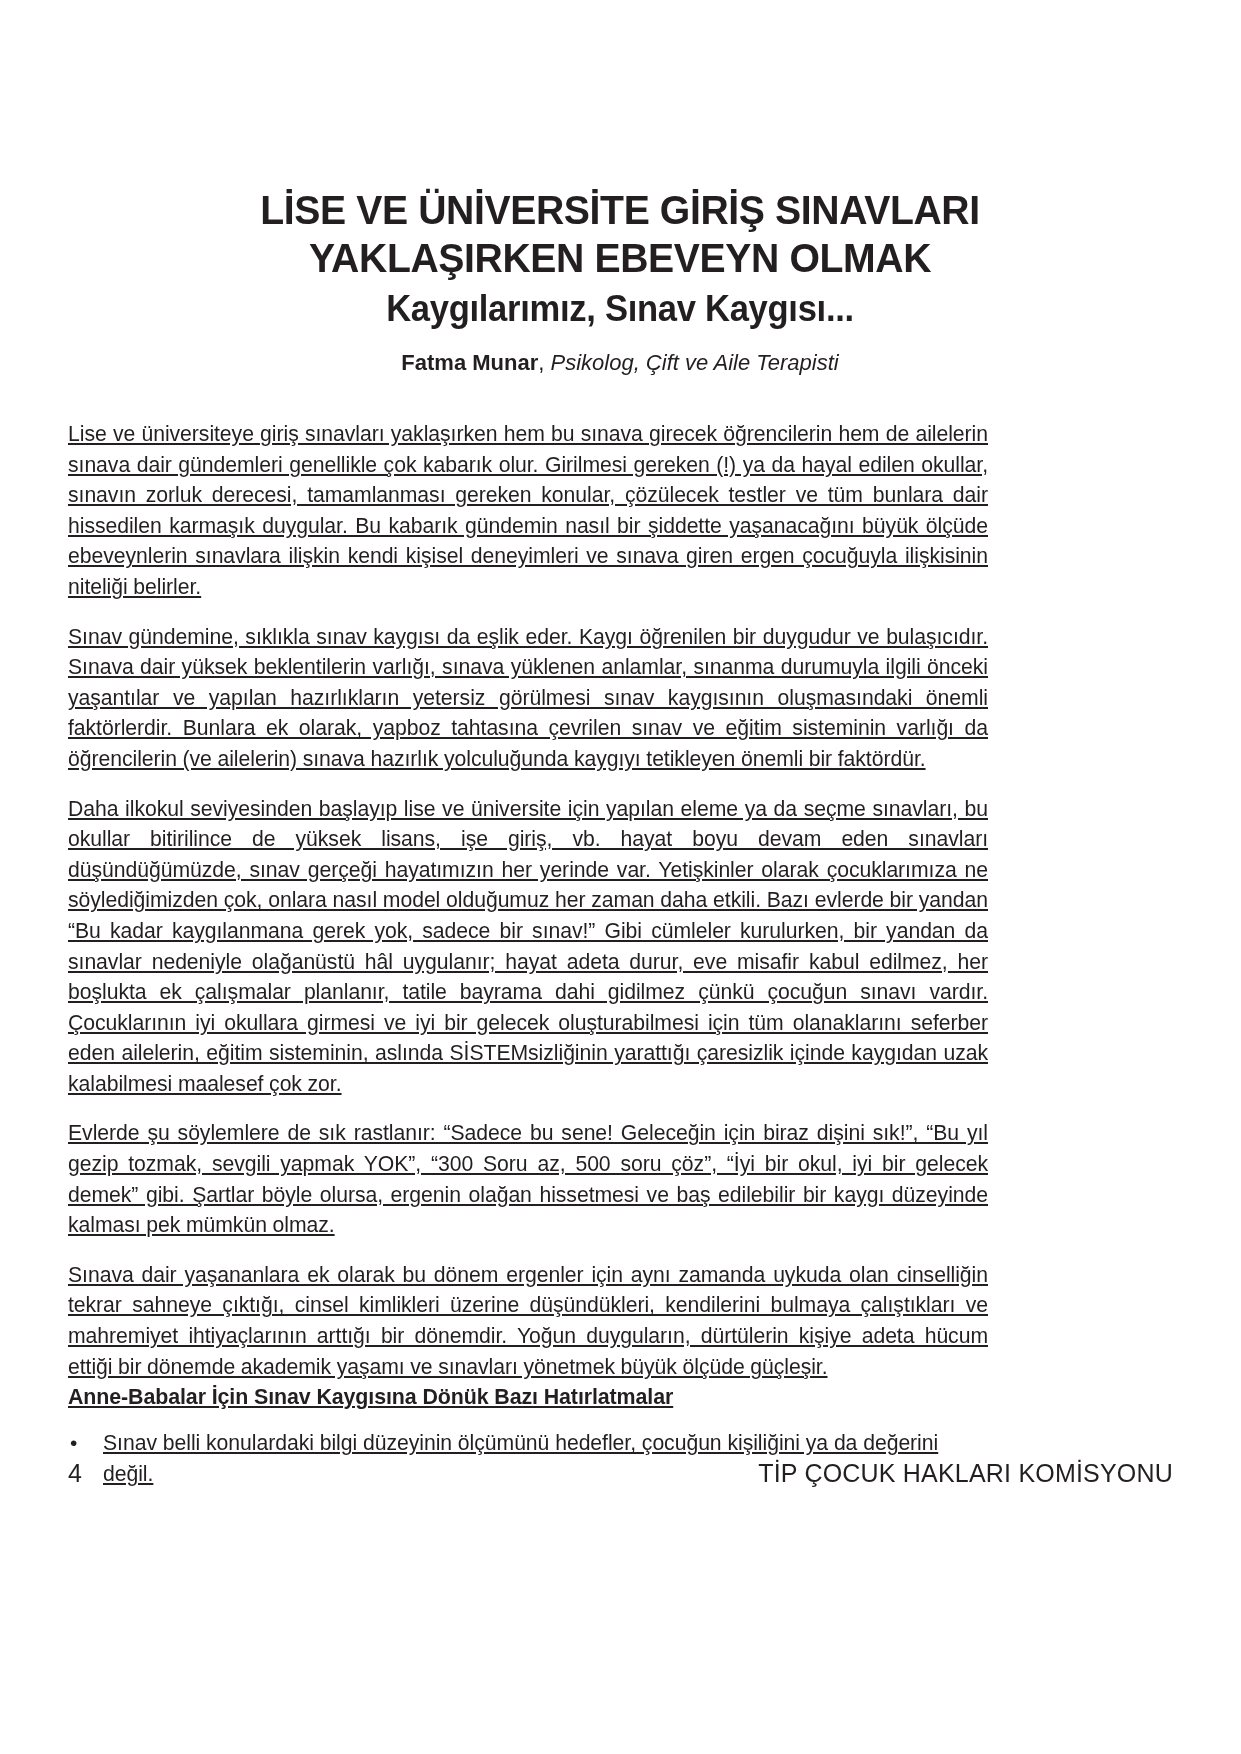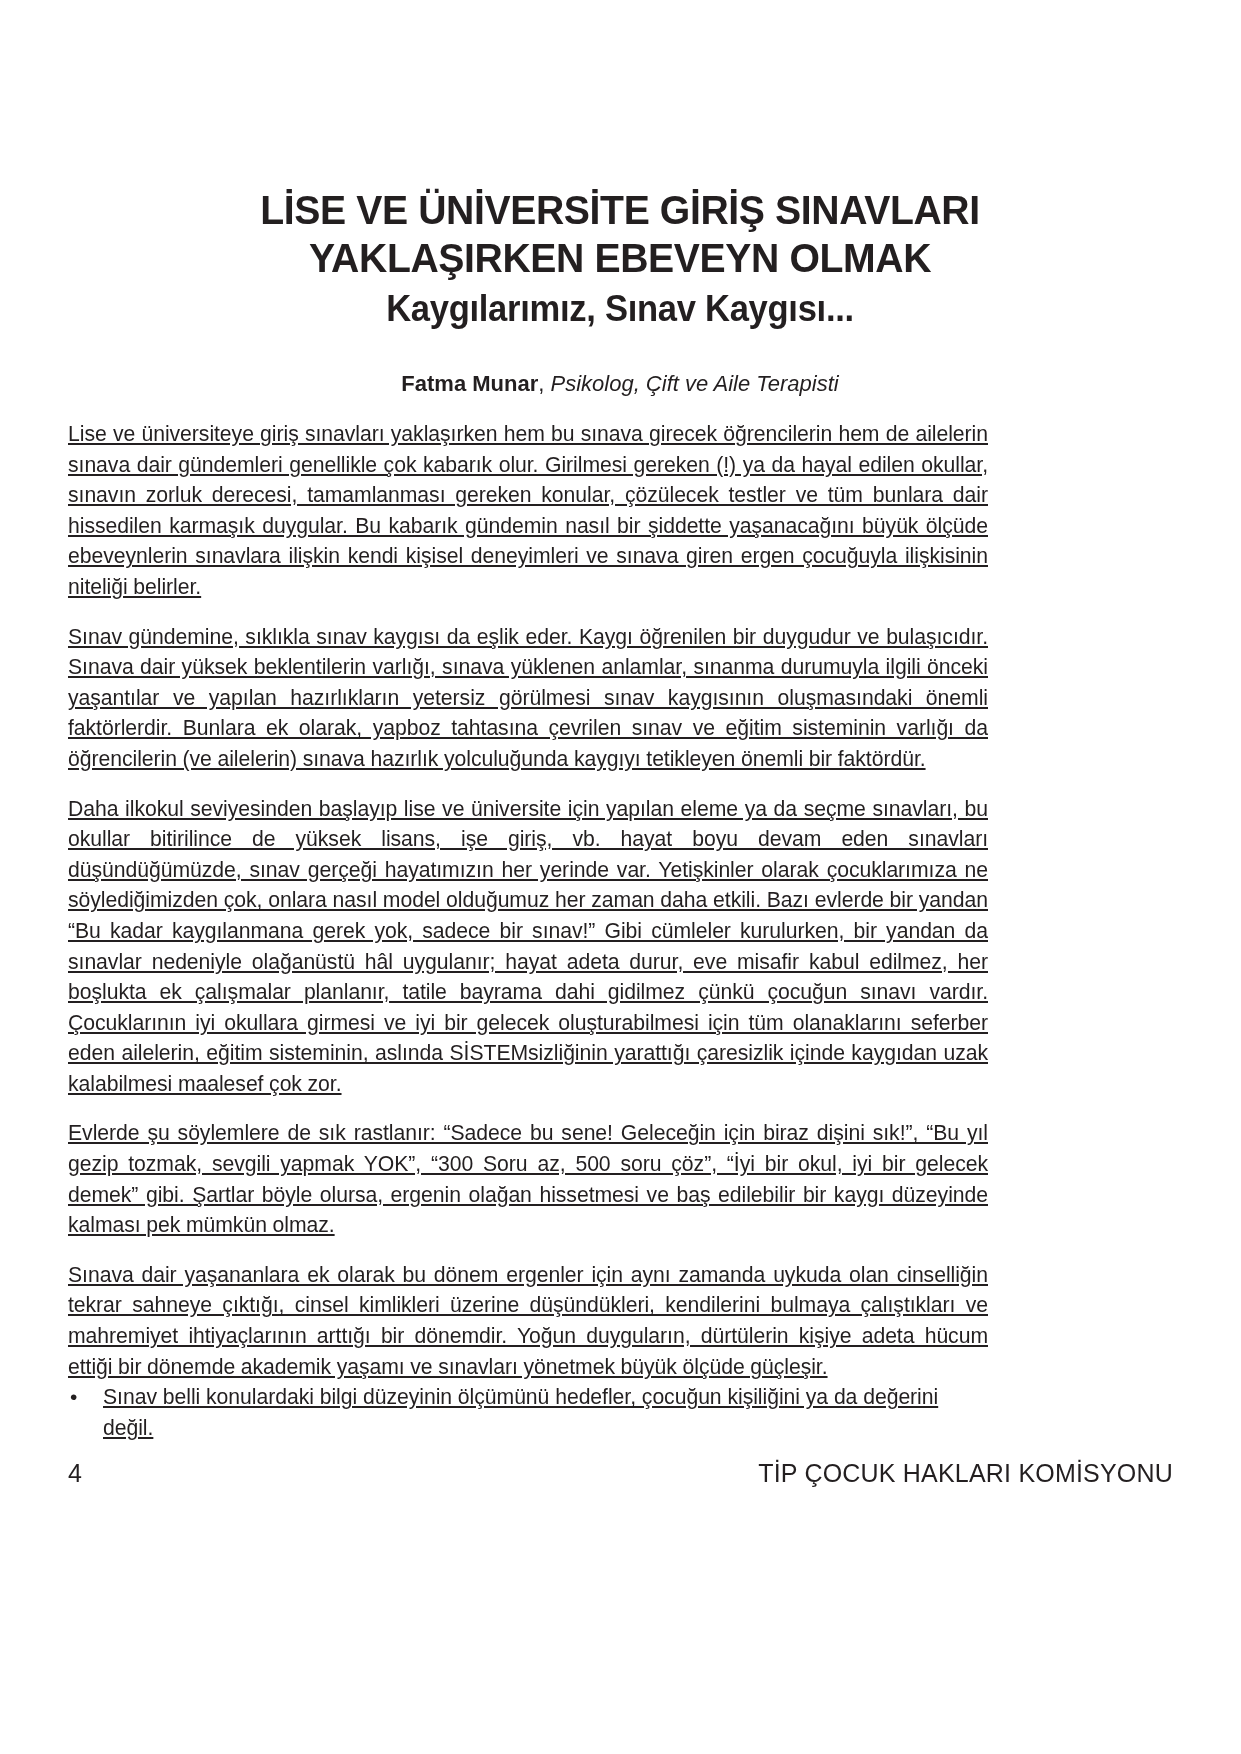--- a/index.html
+++ b/index.html
@@ -57,21 +57,20 @@
   
   .byline {
     position: absolute;
     left: 120px;
     top: 349px;
     width: 1000px;
     text-align: center;
     font-size: 22px;
     line-height: 1.3;
     color: #231f20;
-    margin-top: 21px;
   }
   .byline .author {
     font-weight: 700;
   }
   .byline .role {
     font-style: italic;
   }
 
   
   .body-area {
@@ -163,20 +162,21 @@
     <span class="author">Fatma Munar</span><span class="sep">, </span><span class="role">Psikolog, Çift ve Aile Terapisti</span>
   </div>
 
   <div class="body-area">
     <p class="para">Lise ve üniversiteye giriş sınavları yaklaşırken hem bu sınava girecek öğrencilerin hem de ailelerin sınava dair gündemleri genellikle çok kabarık olur. Girilmesi gereken (!) ya da hayal edilen okullar, sınavın zorluk derecesi, tamamlanması gereken konular, çözülecek testler ve tüm bunlara dair hissedilen karmaşık duygular. Bu kabarık gündemin nasıl bir şiddette yaşanacağını büyük ölçüde ebeveynlerin sınavlara ilişkin kendi kişisel deneyimleri ve sınava giren ergen çocuğuyla ilişkisinin niteliği belirler.</p>
     <p class="para">Sınav gündemine, sıklıkla sınav kaygısı da eşlik eder. Kaygı öğrenilen bir duygudur ve bulaşıcıdır. Sınava dair yüksek beklentilerin varlığı, sınava yüklenen anlamlar, sınanma durumuyla ilgili önceki yaşantılar ve yapılan hazırlıkların yetersiz görülmesi sınav kaygısının oluşmasındaki önemli faktörlerdir. Bunlara ek olarak, yapboz tahtasına çevrilen sınav ve eğitim sisteminin varlığı da öğrencilerin (ve ailelerin) sınava hazırlık yolculuğunda kaygıyı tetikleyen önemli bir faktördür.</p>
     <p class="para">Daha ilkokul seviyesinden başlayıp lise ve üniversite için yapılan eleme ya da seçme sınavları, bu okullar bitirilince de yüksek lisans, işe giriş, vb. hayat boyu devam eden sınavları düşündüğümüzde, sınav gerçeği hayatımızın her yerinde var. Yetişkinler olarak çocuklarımıza ne söylediğimizden çok, onlara nasıl model olduğumuz her zaman daha etkili. Bazı evlerde bir yandan “Bu kadar kaygılanmana gerek yok, sadece bir sınav!” Gibi cümleler kurulurken, bir yandan da sınavlar nedeniyle olağanüstü hâl uygulanır; hayat adeta durur, eve misafir kabul edilmez, her boşlukta ek çalışmalar planlanır, tatile bayrama dahi gidilmez çünkü çocuğun sınavı vardır. Çocuklarının iyi okullara girmesi ve iyi bir gelecek oluşturabilmesi için tüm olanaklarını seferber eden ailelerin, eğitim sisteminin, aslında SİSTEMsizliğinin yarattığı çaresizlik içinde kaygıdan uzak kalabilmesi maalesef çok zor.</p>
     <p class="para">Evlerde şu söylemlere de sık rastlanır: “Sadece bu sene! Geleceğin için biraz dişini sık!”, “Bu yıl gezip tozmak, sevgili yapmak YOK”, “300 Soru az, 500 soru çöz”, “İyi bir okul, iyi bir gelecek demek” gibi. Şartlar böyle olursa, ergenin olağan hissetmesi ve baş edilebilir bir kaygı düzeyinde kalması pek mümkün olmaz.</p>
     <p class="para">Sınava dair yaşananlara ek olarak bu dönem ergenler için aynı zamanda uykuda olan cinselliğin tekrar sahneye çıktığı, cinsel kimlikleri üzerine düşündükleri, kendilerini bulmaya çalıştıkları ve mahremiyet ihtiyaçlarının arttığı bir dönemdir. Yoğun duyguların, dürtülerin kişiye adeta hücum ettiği bir dönemde akademik yaşamı ve sınavları yönetmek büyük ölçüde güçleşir.</p>
 
+    <h2 class="subhead">Anne-Babalar İçin Sınav Kaygısına Dönük Bazı Hatırlatmalar</h2>
 
     <ul class="bullets">
       <li>
         <span class="bullet-dot">•</span>
         <span>Sınav belli konulardaki bilgi düzeyinin ölçümünü hedefler, çocuğun kişiliğini ya da değerini değil.</span>
       </li>
     </ul>
   </div>
 
   <div class="footer">

